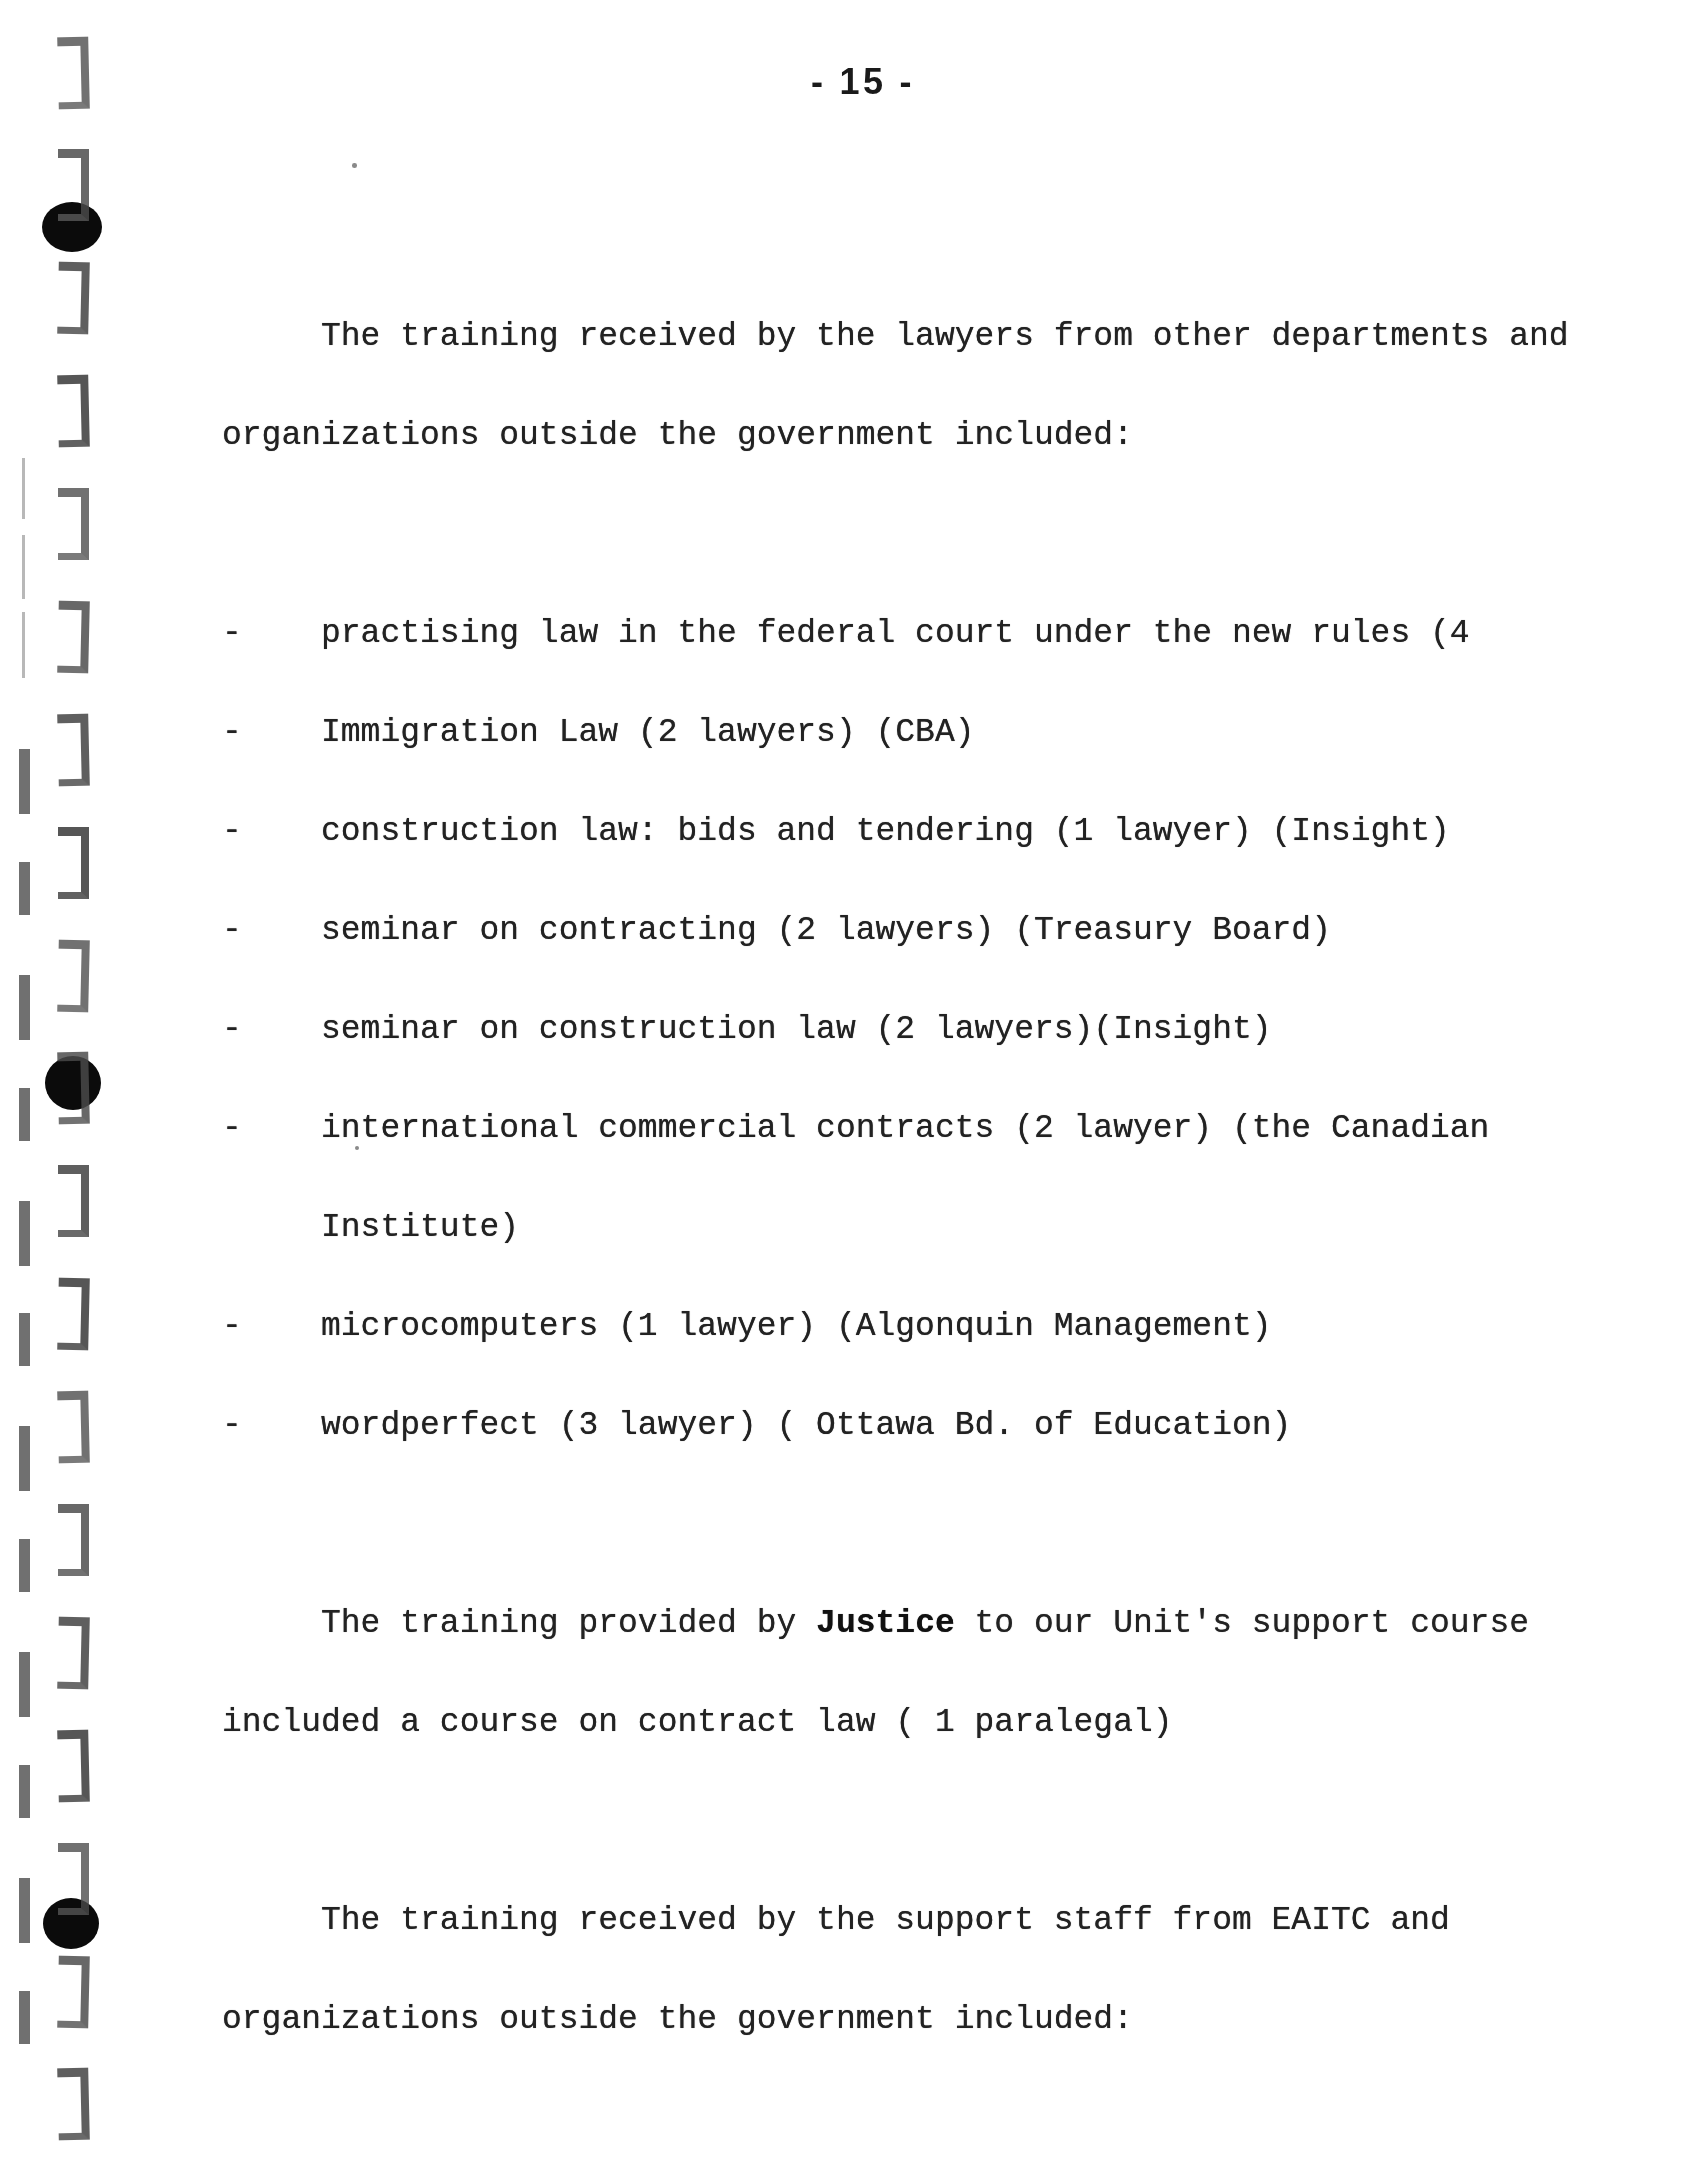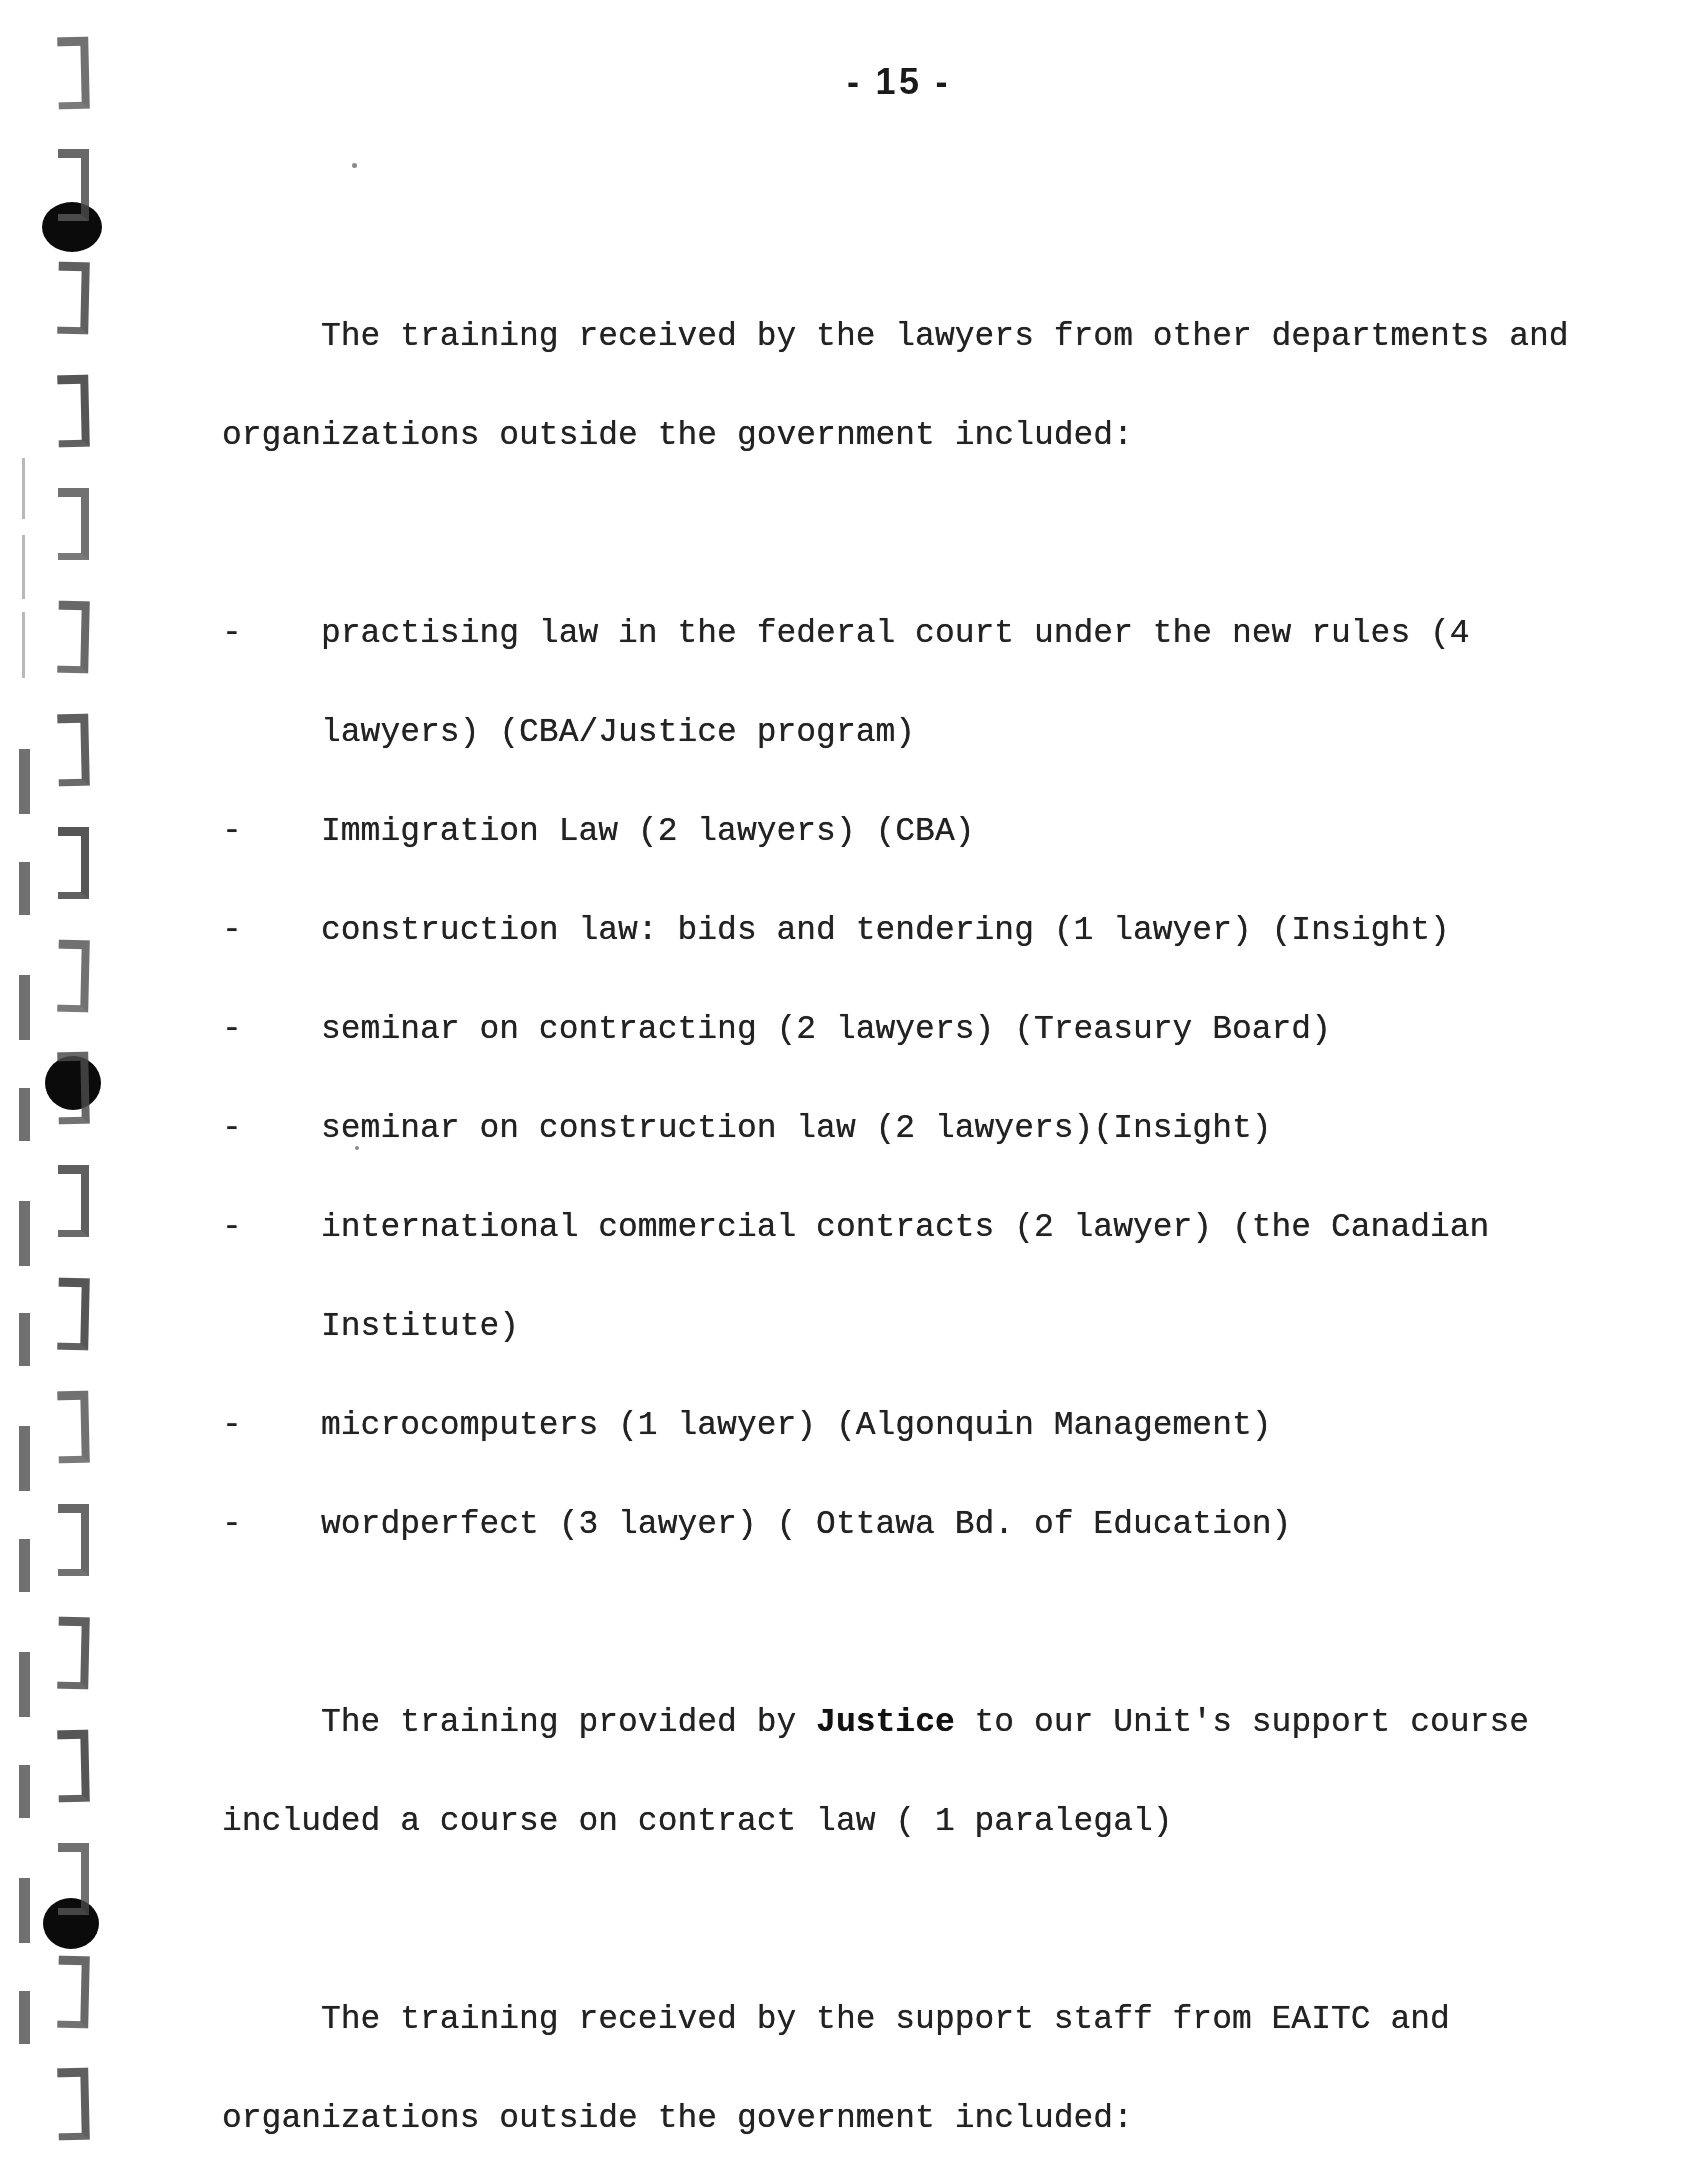--- a/index.html
+++ b/index.html
@@ -9,21 +9,21 @@
     position:relative;
     font-family:"Liberation Mono", monospace;
   }
   #page{
     position:absolute;left:0;top:0;width:1689px;height:2183px;
     background:#ffffff;
     overflow:hidden;
   }
   
   #hdr{
-    position:absolute;left:847px;top:61px;
+    position:absolute;left:811px;top:61px;
     font-family:"Liberation Sans", sans-serif;
     font-weight:bold;font-size:36px;color:#1a1a1a;
     letter-spacing:3.3px;white-space:pre;
     filter:blur(0.2px);
   }
   
   #text{
     position:absolute;left:222px;top:254px;width:1421px;
     font-size:33px;line-height:33px;color:#222222;
     white-space:pre;
@@ -104,21 +104,20 @@
       <div class="ldash" style="top: 1991px; height: 53px;"></div>
     </div>
 
   <div id="hdr">- 15 -</div>
 
   <div id="text">
     <div class="row">     The training received by the lawyers from other departments and</div>
     <div class="row">organizations outside the government included:</div>
     <div class="row blank"></div>
     <div class="row">-    practising law in the federal court under the new rules (4</div>
-    <div class="row">     lawyers) (CBA/Justice program)</div>
     <div class="row">-    Immigration Law (2 lawyers) (CBA)</div>
     <div class="row">-    construction law: bids and tendering (1 lawyer) (Insight)</div>
     <div class="row">-    seminar on contracting (2 lawyers) (Treasury Board)</div>
     <div class="row">-    seminar on construction law (2 lawyers)(Insight)</div>
     <div class="row">-    international commercial contracts (2 lawyer) (the Canadian</div>
     <div class="row">     Institute)</div>
     <div class="row">-    microcomputers (1 lawyer) (Algonquin Management)</div>
     <div class="row">-    wordperfect (3 lawyer) ( Ottawa Bd. of Education)</div>
     <div class="row blank"></div>
     <div class="row"><span>     The training provided by </span><span class="bold">Justice</span><span> to our Unit's support course</span></div>

